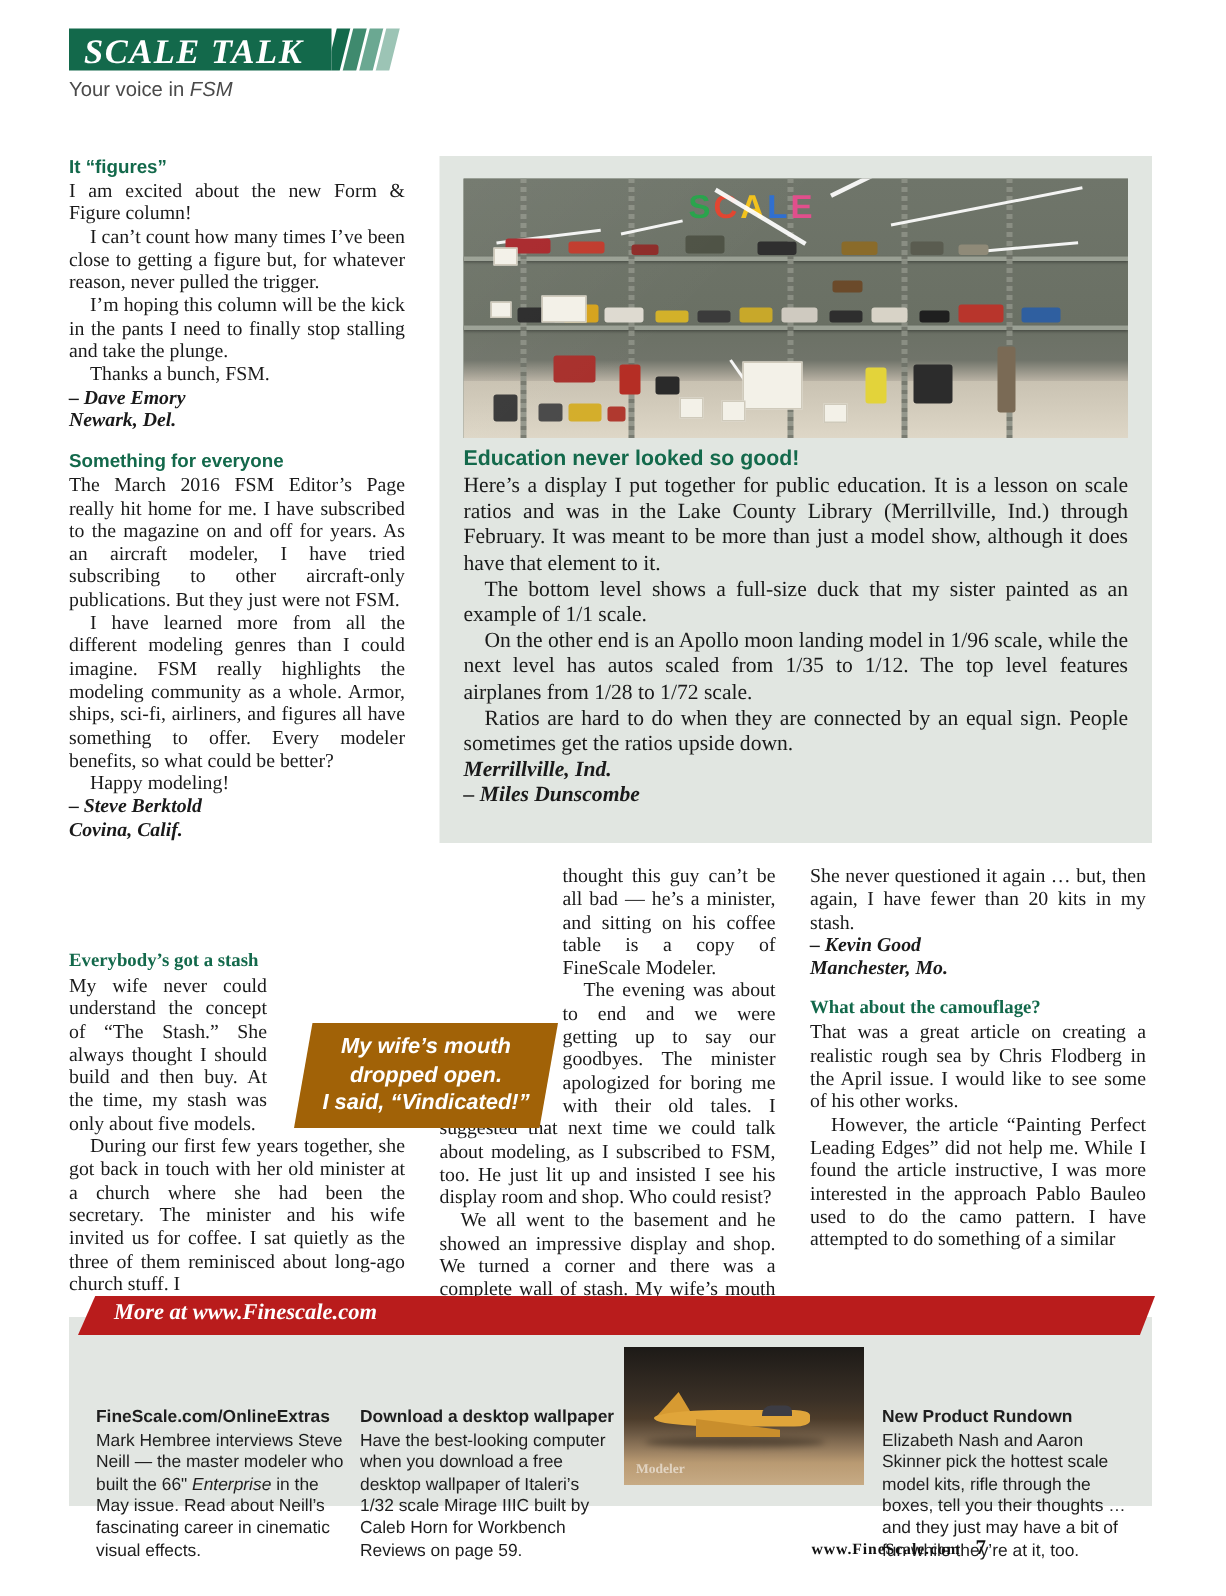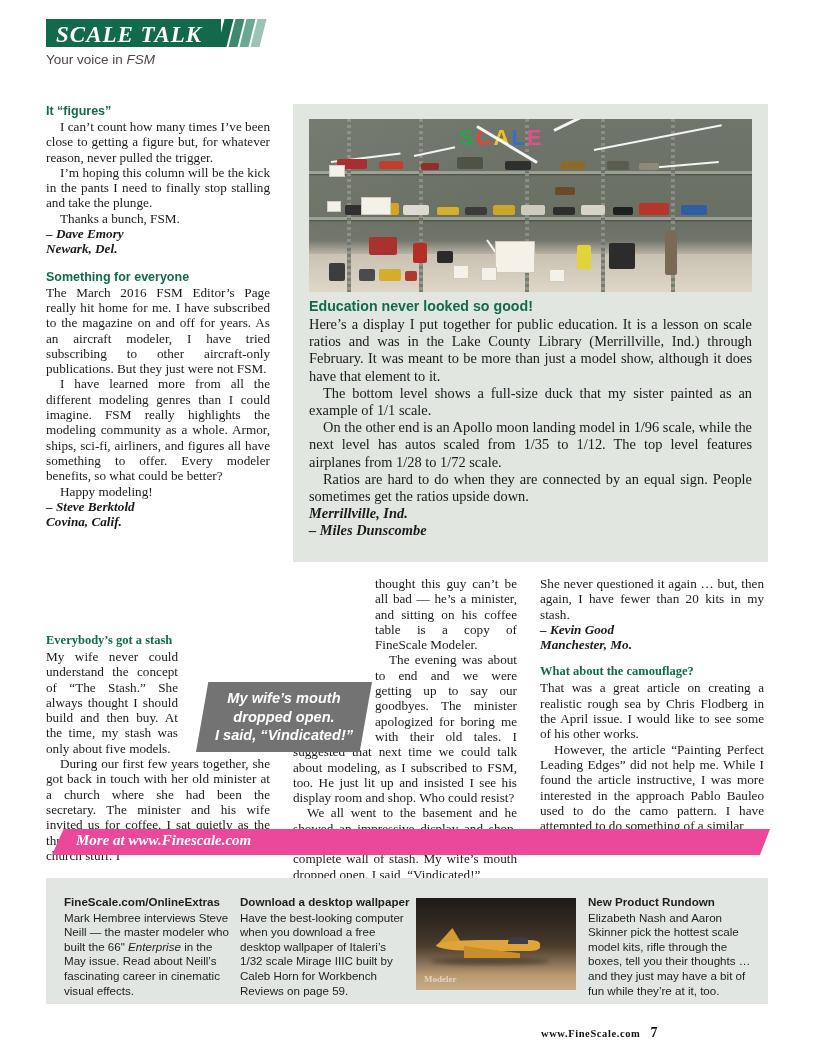--- a/index.html
+++ b/index.html
@@ -90,43 +90,43 @@
   #bcol1{left:46px;top:633px;}
   #bcol2{left:293px;}
   #bcol3{left:540px;}
 
   .wrapbox{float:right;width:92px;height:84px;shape-outside:inset(0);}
   .wrapbox-l{float:left;width:82px;height:84px;}
 
   
   .pullquote{
     position:absolute;left:196px;top:682px;width:176px;height:70px;
-    background:#737373;
+    background:#a16207;
     clip-path:polygon(7% 0%, 100% 0%, 93% 100%, 0% 100%);
     -webkit-clip-path:polygon(7% 0%, 100% 0%, 93% 100%, 0% 100%);
   }
   .pullquote p{
     margin:0;padding:7px 10px 0 10px;
     font-family:"Liberation Sans", sans-serif;
     font-style:italic;font-weight:bold;
     font-size:14.6px;line-height:18.5px;
     color:#ffffff;text-align:center;
   }
 
   
   .promo-bg{position:absolute;left:46px;top:878px;width:722px;height:126px;background:#e2e6e2;}
-  .promo-bar{position:absolute;left:52px;top:829px;width:718px;height:26px;background:#ec4899;
+  .promo-bar{position:absolute;left:52px;top:864px;width:718px;height:26px;background:#b91c1c;
     clip-path:polygon(1.6% 0%,100% 0%,98.6% 100%,0% 100%);
     -webkit-clip-path:polygon(1.6% 0%,100% 0%,98.6% 100%,0% 100%);}
   .promo-bar span{
     position:absolute;left:24px;top:3px;
     font-family:"Liberation Serif", serif;
     font-style:italic;font-weight:bold;font-size:15px;color:#ffffff;
   }
-  .promo-col{position:absolute;top:895px;font-family:"Liberation Sans", sans-serif;font-size:11.6px;line-height:14.6px;color:#1e1e1e;}
+  .promo-col{position:absolute;top:938px;font-family:"Liberation Sans", sans-serif;font-size:11.6px;line-height:14.6px;color:#1e1e1e;}
   .promo-col b{display:block;font-weight:bold;font-size:11.6px;margin-bottom:1px;}
   .promo-col i{font-style:italic;}
   #pc1{left:64px;width:170px;}
   #pc2{left:240px;width:170px;}
   #pc4{left:588px;width:172px;}
   .promo-img{position:absolute;left:416px;top:898px;width:160px;height:92px;overflow:hidden;
      background:linear-gradient(180deg,#1d1a17 0%,#3a3026 38%,#4c3c2b 52%,#6a5742 62%,#8d7559 72%,#b99a72 84%,#c7ab85 100%);}
   .jet{position:absolute;left:20px;top:30px;width:108px;height:34px;}
   .jet-body{position:absolute;left:0;top:12px;width:104px;height:11px;background:#e0a53a;border-radius:50% 12% 12% 50%/60% 40% 40% 60%;}
   .jet-wing{position:absolute;left:28px;top:18px;width:56px;height:12px;background:#c98e2c;clip-path:polygon(0% 0%,100% 60%,100% 100%,0% 100%);}
@@ -219,20 +219,21 @@
     <div class="mdl" style="left:268px;top:126px;width:14px;height:24px;background:#e3d33a;"></div>
     <div class="mdl" style="left:300px;top:124px;width:26px;height:26px;background:#2c2c2c;"></div>
     <div class="mdl" style="left:356px;top:112px;width:12px;height:44px;background:#7a6a55;"></div>
     <div class="glass"></div>
   </div>
 
   <div class="col1">
     <div class="blk">
       <div class="h-green">It “figures”</div>
       <div class="body-serif">
+        <p class="first">I am excited about the new Form &amp; Figure column!</p>
         <p class="para">I can’t count how many times I’ve been close to getting a figure but, for whatever reason, never pulled the trigger.</p>
         <p class="para">I’m hoping this column will be the kick in the pants I need to finally stop stalling and take the plunge.</p>
         <p class="para">Thanks a bunch, FSM.</p>
         <p class="sig">– Dave Emory</p>
         <p class="sig">Newark, Del.</p>
       </div>
     </div>
     <div class="blk">
       <div class="h-green">Something for everyone</div>
       <div class="body-serif">

